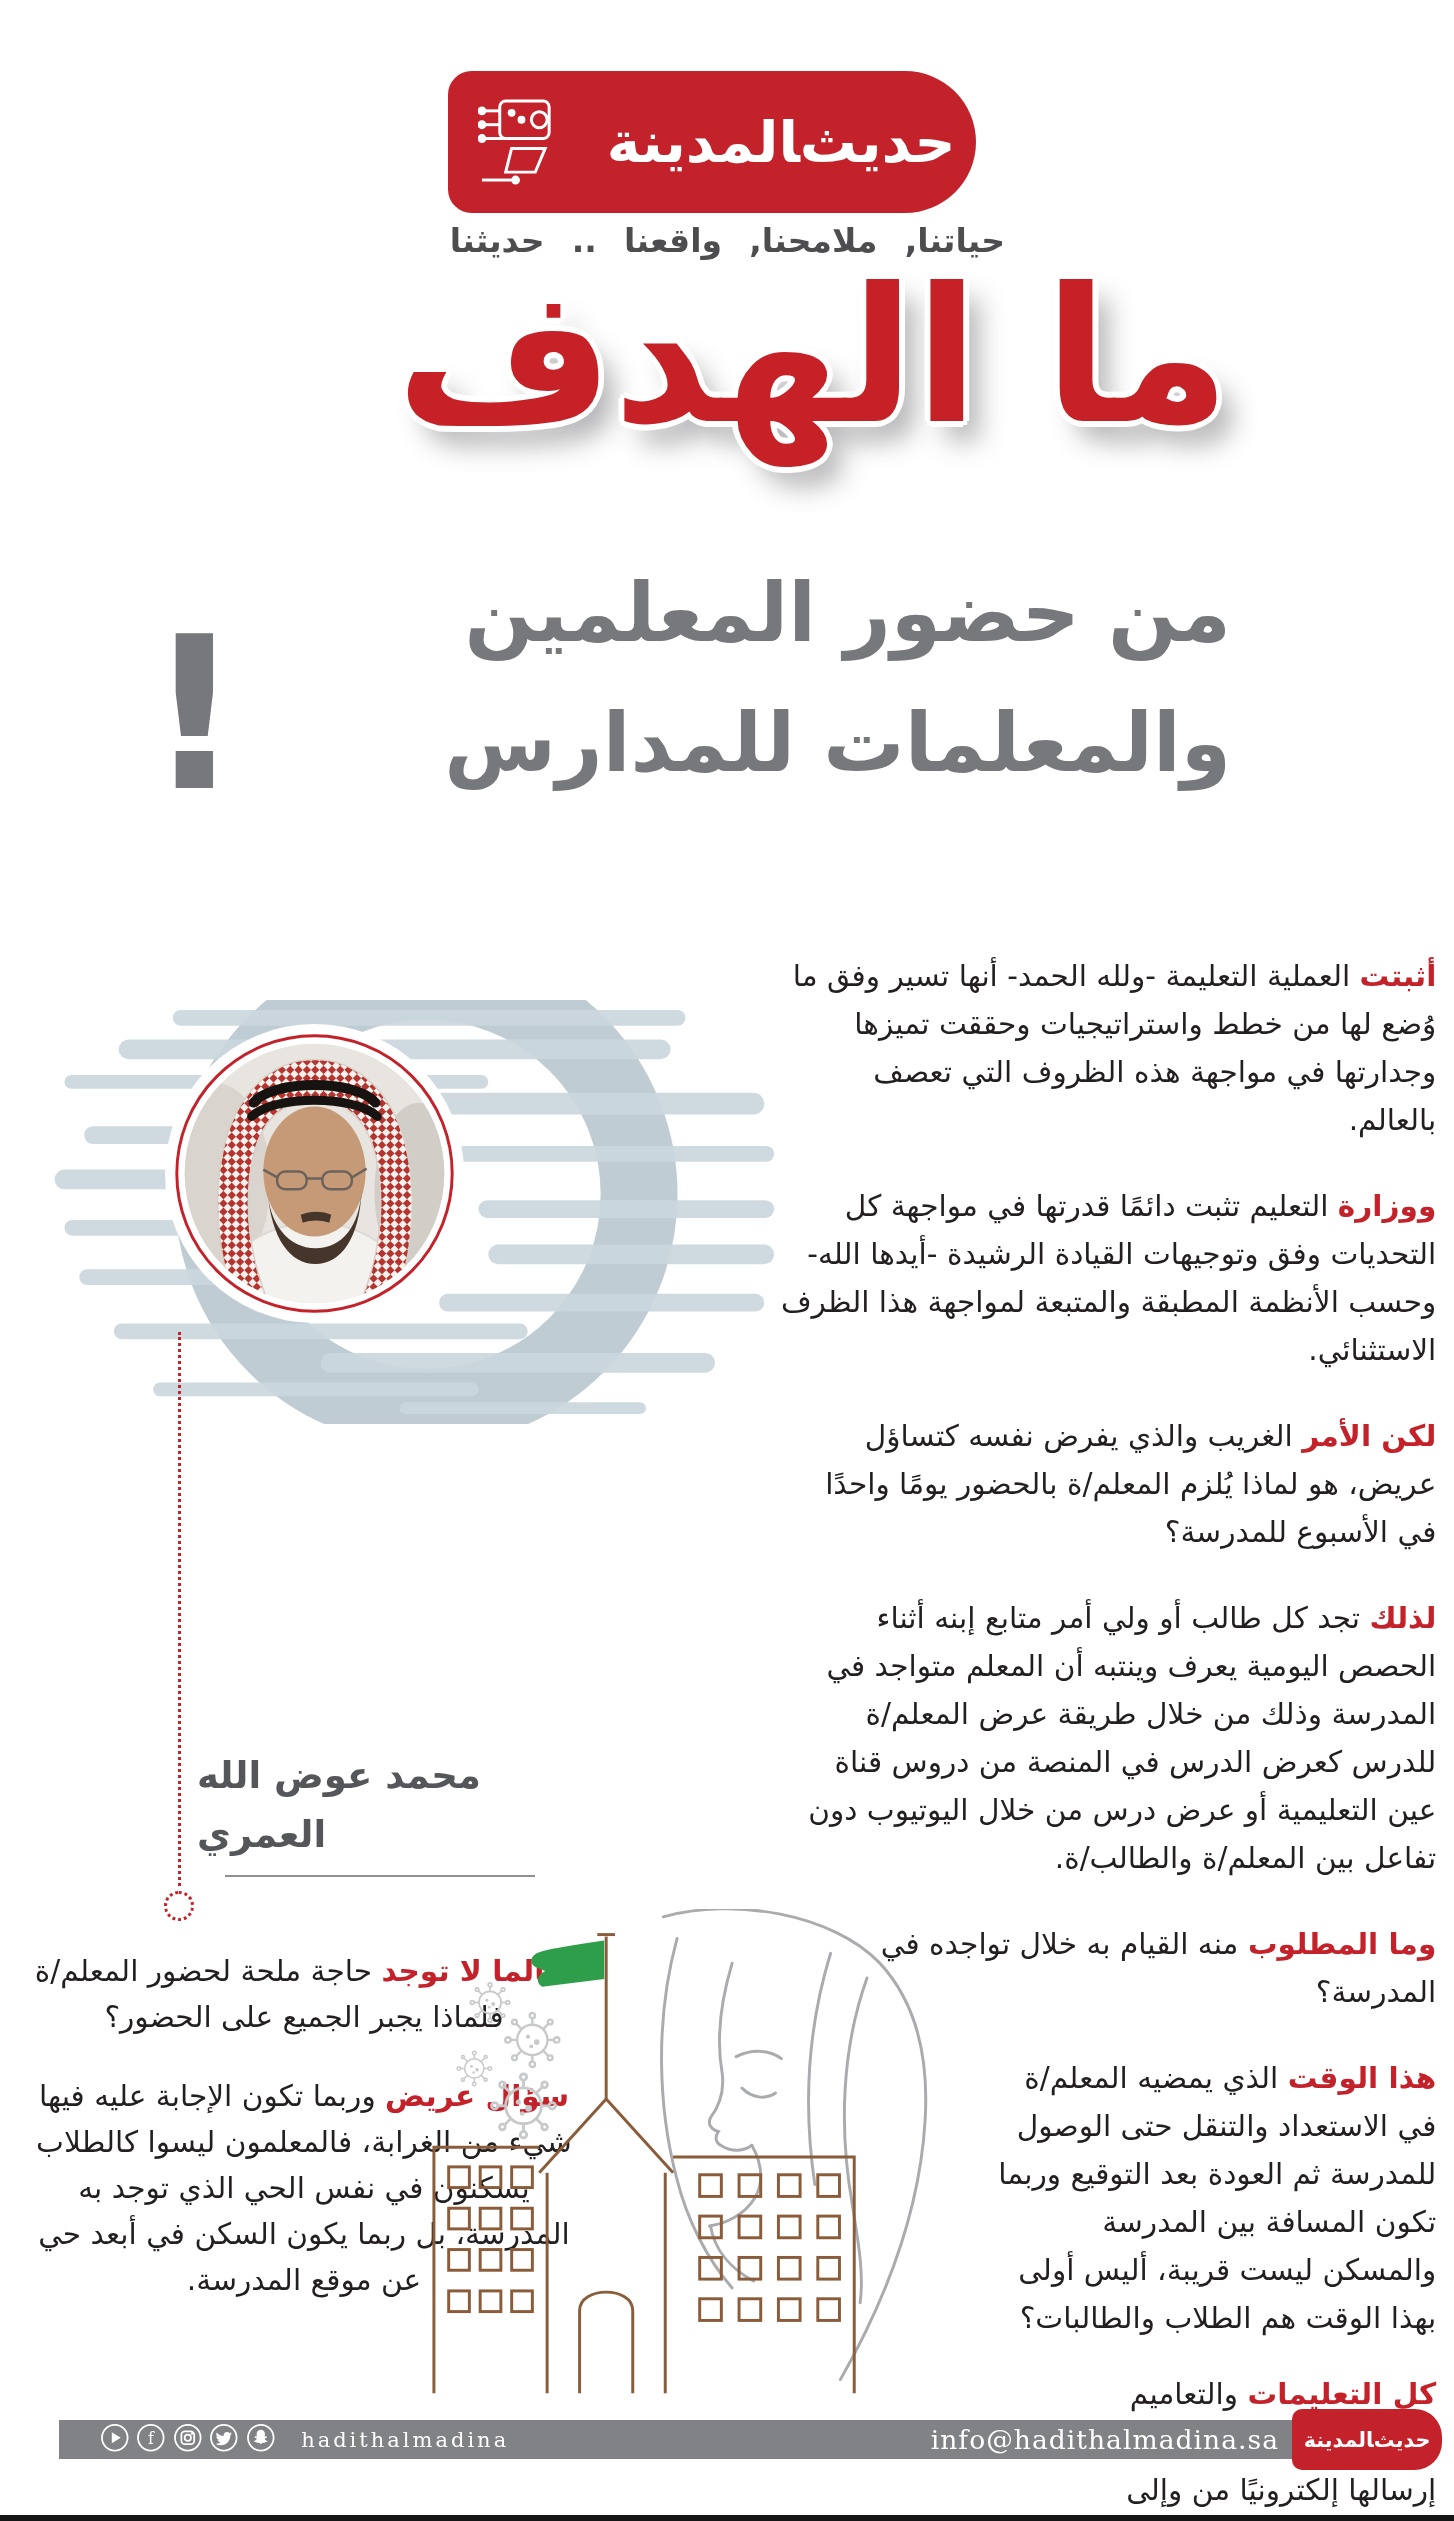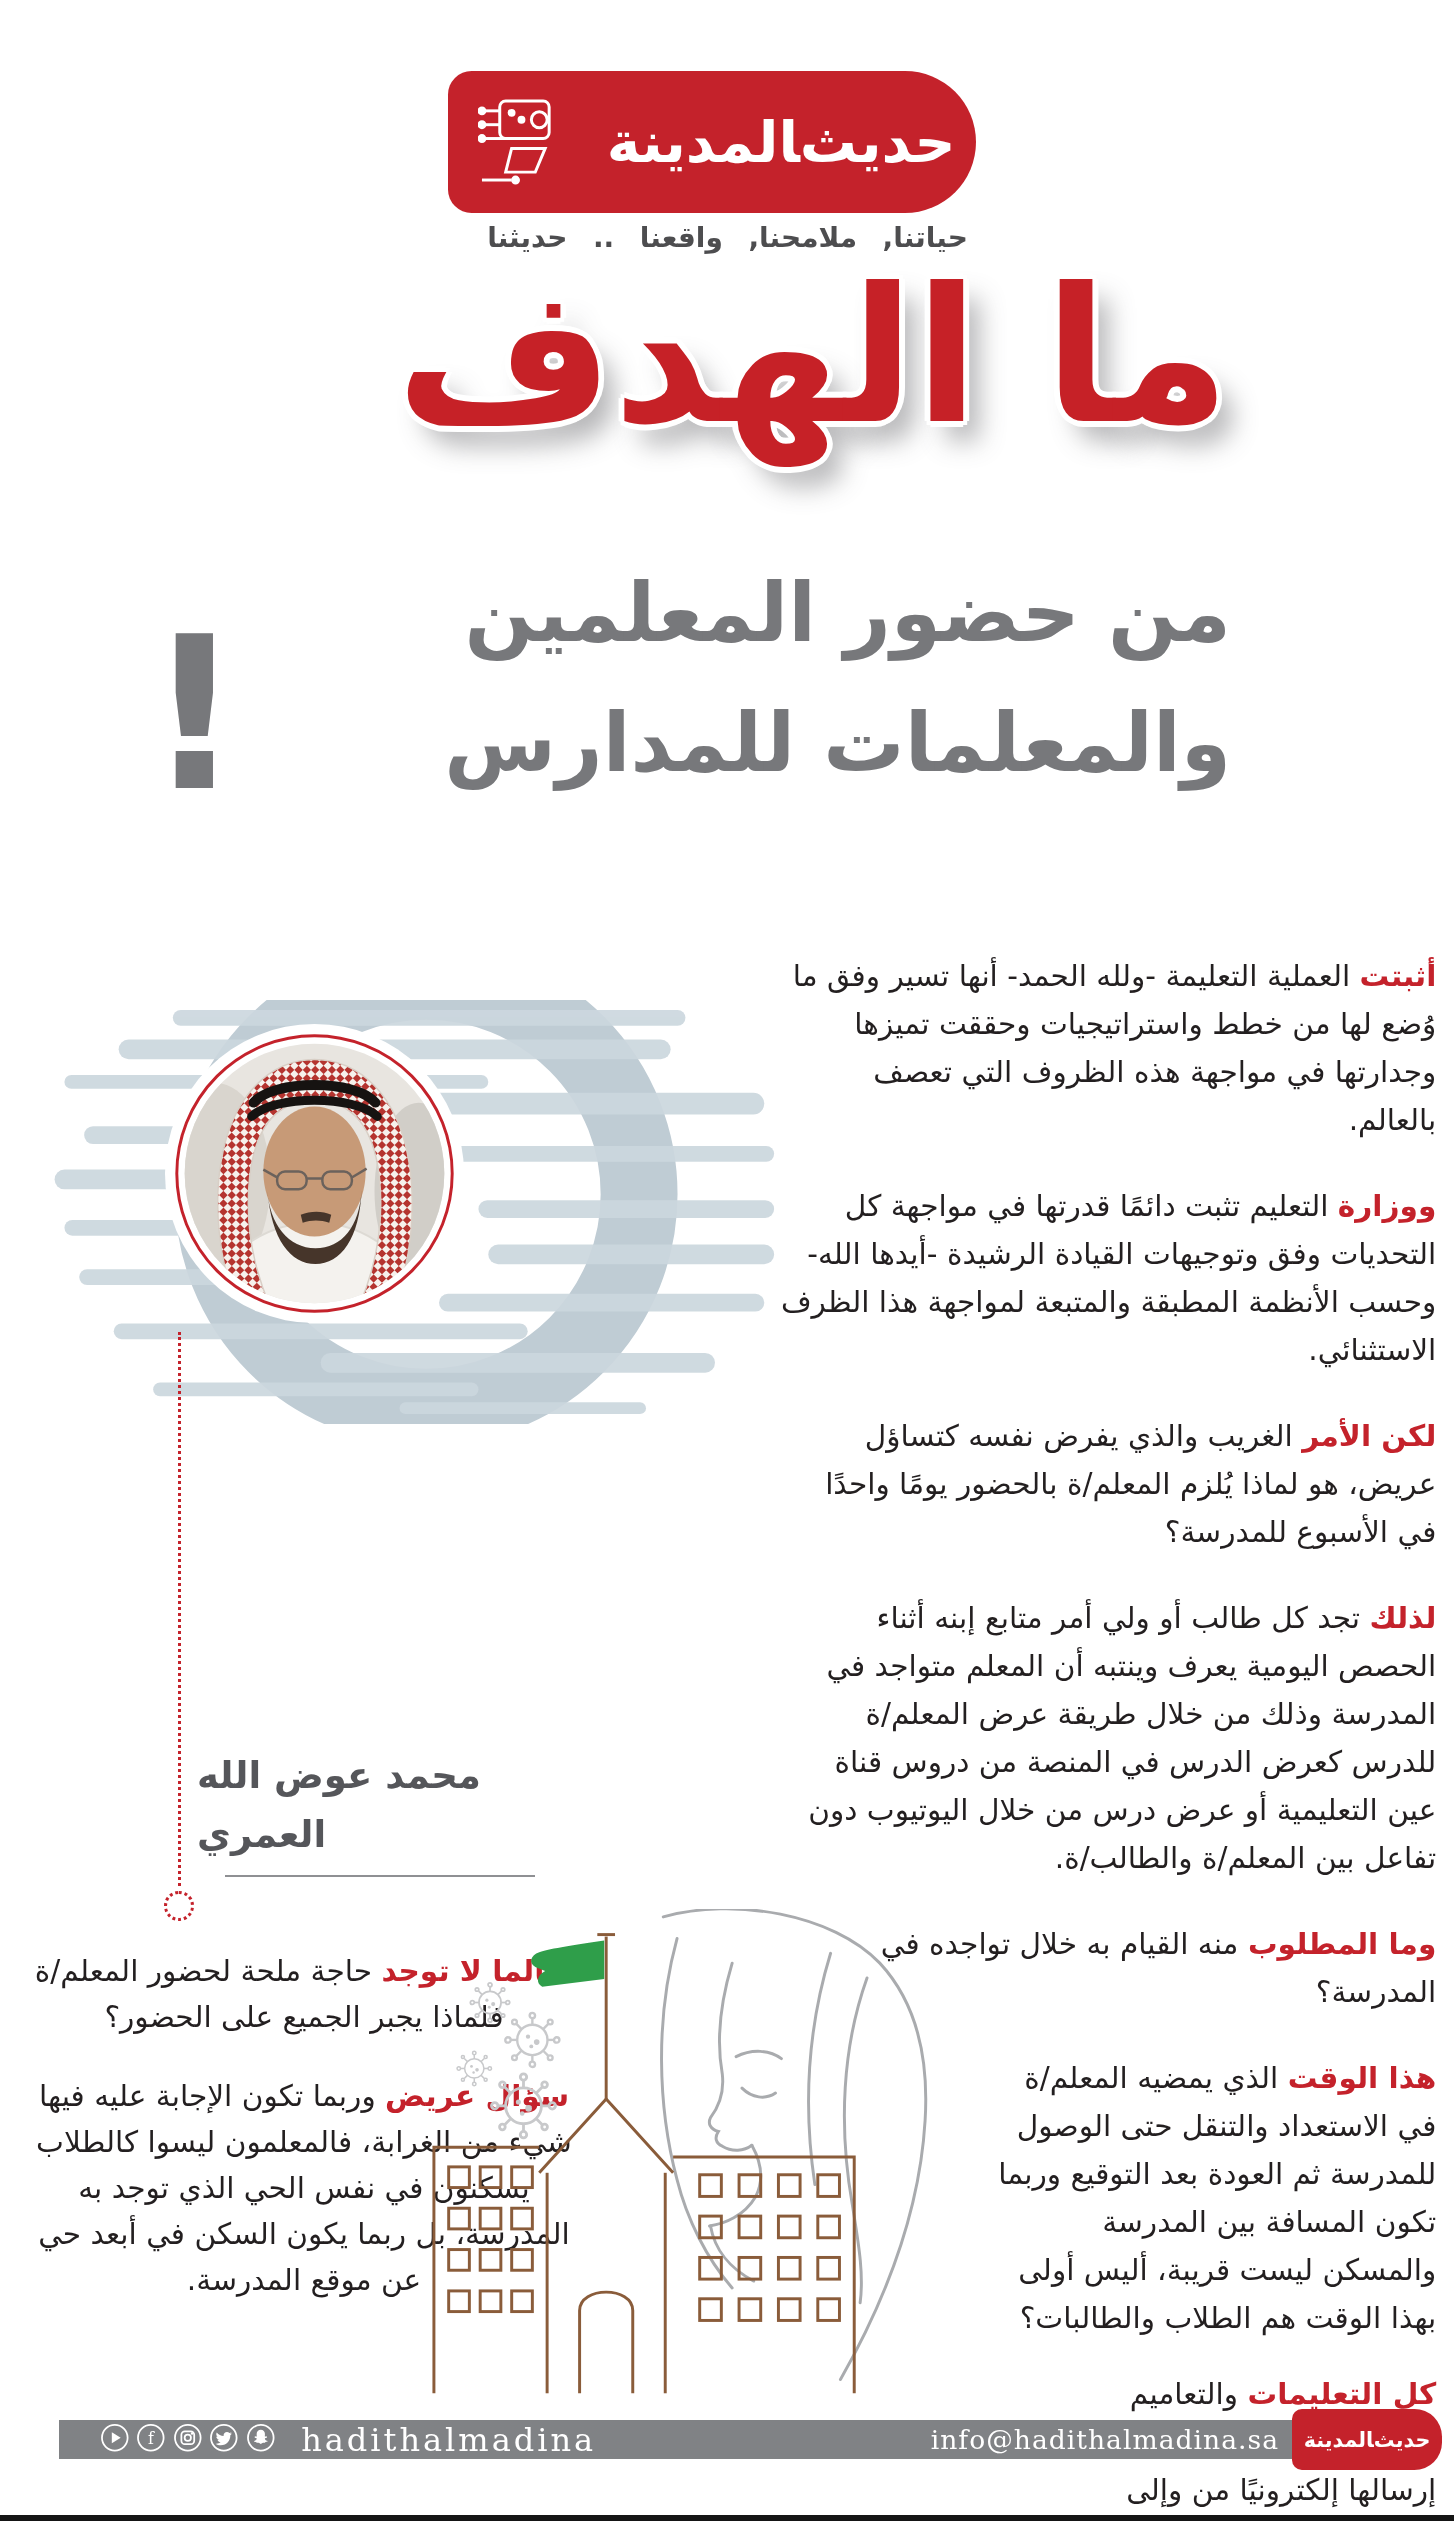--- a/index.html
+++ b/index.html
@@ -8,21 +8,21 @@
          font-family:"DejaVu Sans", sans-serif; }
   .abs { position:absolute; }
 
   
   .logo-box { left:448px; top:71px; width:528px; height:142px; background:#c4222b;
               border-radius:23.6px 71px 71px 23.6px; display:flex; align-items:center; }
   .logo-icon { margin-left:29.6px; flex:0 0 auto; }
   .logo-text { flex:1; text-align:center; color:#ffffff; font-size:57px; font-weight:700;
                direction:rtl; letter-spacing:-2px; padding-left:25.6px; }
   .tagline { left:0; top:221px; width:1455px; text-align:center; color:#4d4d4f;
-             font-size:28px; font-weight:700; direction:rtl; word-spacing:15.8px; }
+             font-size:33px; font-weight:700; direction:rtl; word-spacing:15.8px; }
 
   
   .headline { top:254px; right:225px; direction:rtl; color:#c62127; font-size:187px;
               font-weight:700; line-height:1.1; white-space:nowrap;
               text-shadow:-5.9px 0 #fff, 5.9px 0 #fff, 0 -5.9px #fff, 0 5.9px #fff,
                           -3.9px -3.9px #fff, 3.9px 3.9px #fff, -3.9px 3.9px #fff, 3.9px -3.9px #fff,
                           15.8px 19.7px 25.6px rgba(90,90,95,.45); }
   .subtitle { top:548px; right:224px; direction:rtl; text-align:right; color:#77787b;
               font-size:81px; font-weight:700; line-height:130px; white-space:nowrap; }
   .excl { left:146px; top:609px; color:#77787b; font-size:212px; font-weight:700; line-height:1; }
@@ -46,21 +46,21 @@
   .col-left { left:34px; top:1948px; width:540px; direction:rtl; }
   .col-left .para { text-align:center; line-height:46px; margin-bottom:32.5px; }
 
   
   .illus { left:419px; top:1909px; }
 
   
   .bar { left:59px; top:2420px; width:1233px; height:39px; background:#808285;
          display:flex; align-items:center; }
   .socials { display:flex; align-items:center; gap:6.9px; margin-left:41px; }
-  .handle { margin-left:25.6px; color:#fff; font-size:32px; letter-spacing:3px;
+  .handle { margin-left:25.6px; color:#fff; font-size:21px; letter-spacing:3px;
             font-family:"DejaVu Serif", serif; }
   .email { margin-left:auto; margin-right:13px; color:#fff; font-size:26.6px; letter-spacing:1px;
            font-family:"DejaVu Serif", serif; }
   .footer-logo { left:1292px; top:2409px; width:150px; height:61px; background:#c4222b;
                  border-radius:9.9px 27.6px 27.6px 9.9px; display:flex; align-items:center;
                  justify-content:center; color:#fff; font-size:20.7px; font-weight:700;
                  direction:rtl; letter-spacing:-1px; }
   .bottom-strip { left:0; top:2515px; width:1455px; height:6.9px; background:#151515; }
 </style>
 </head>

